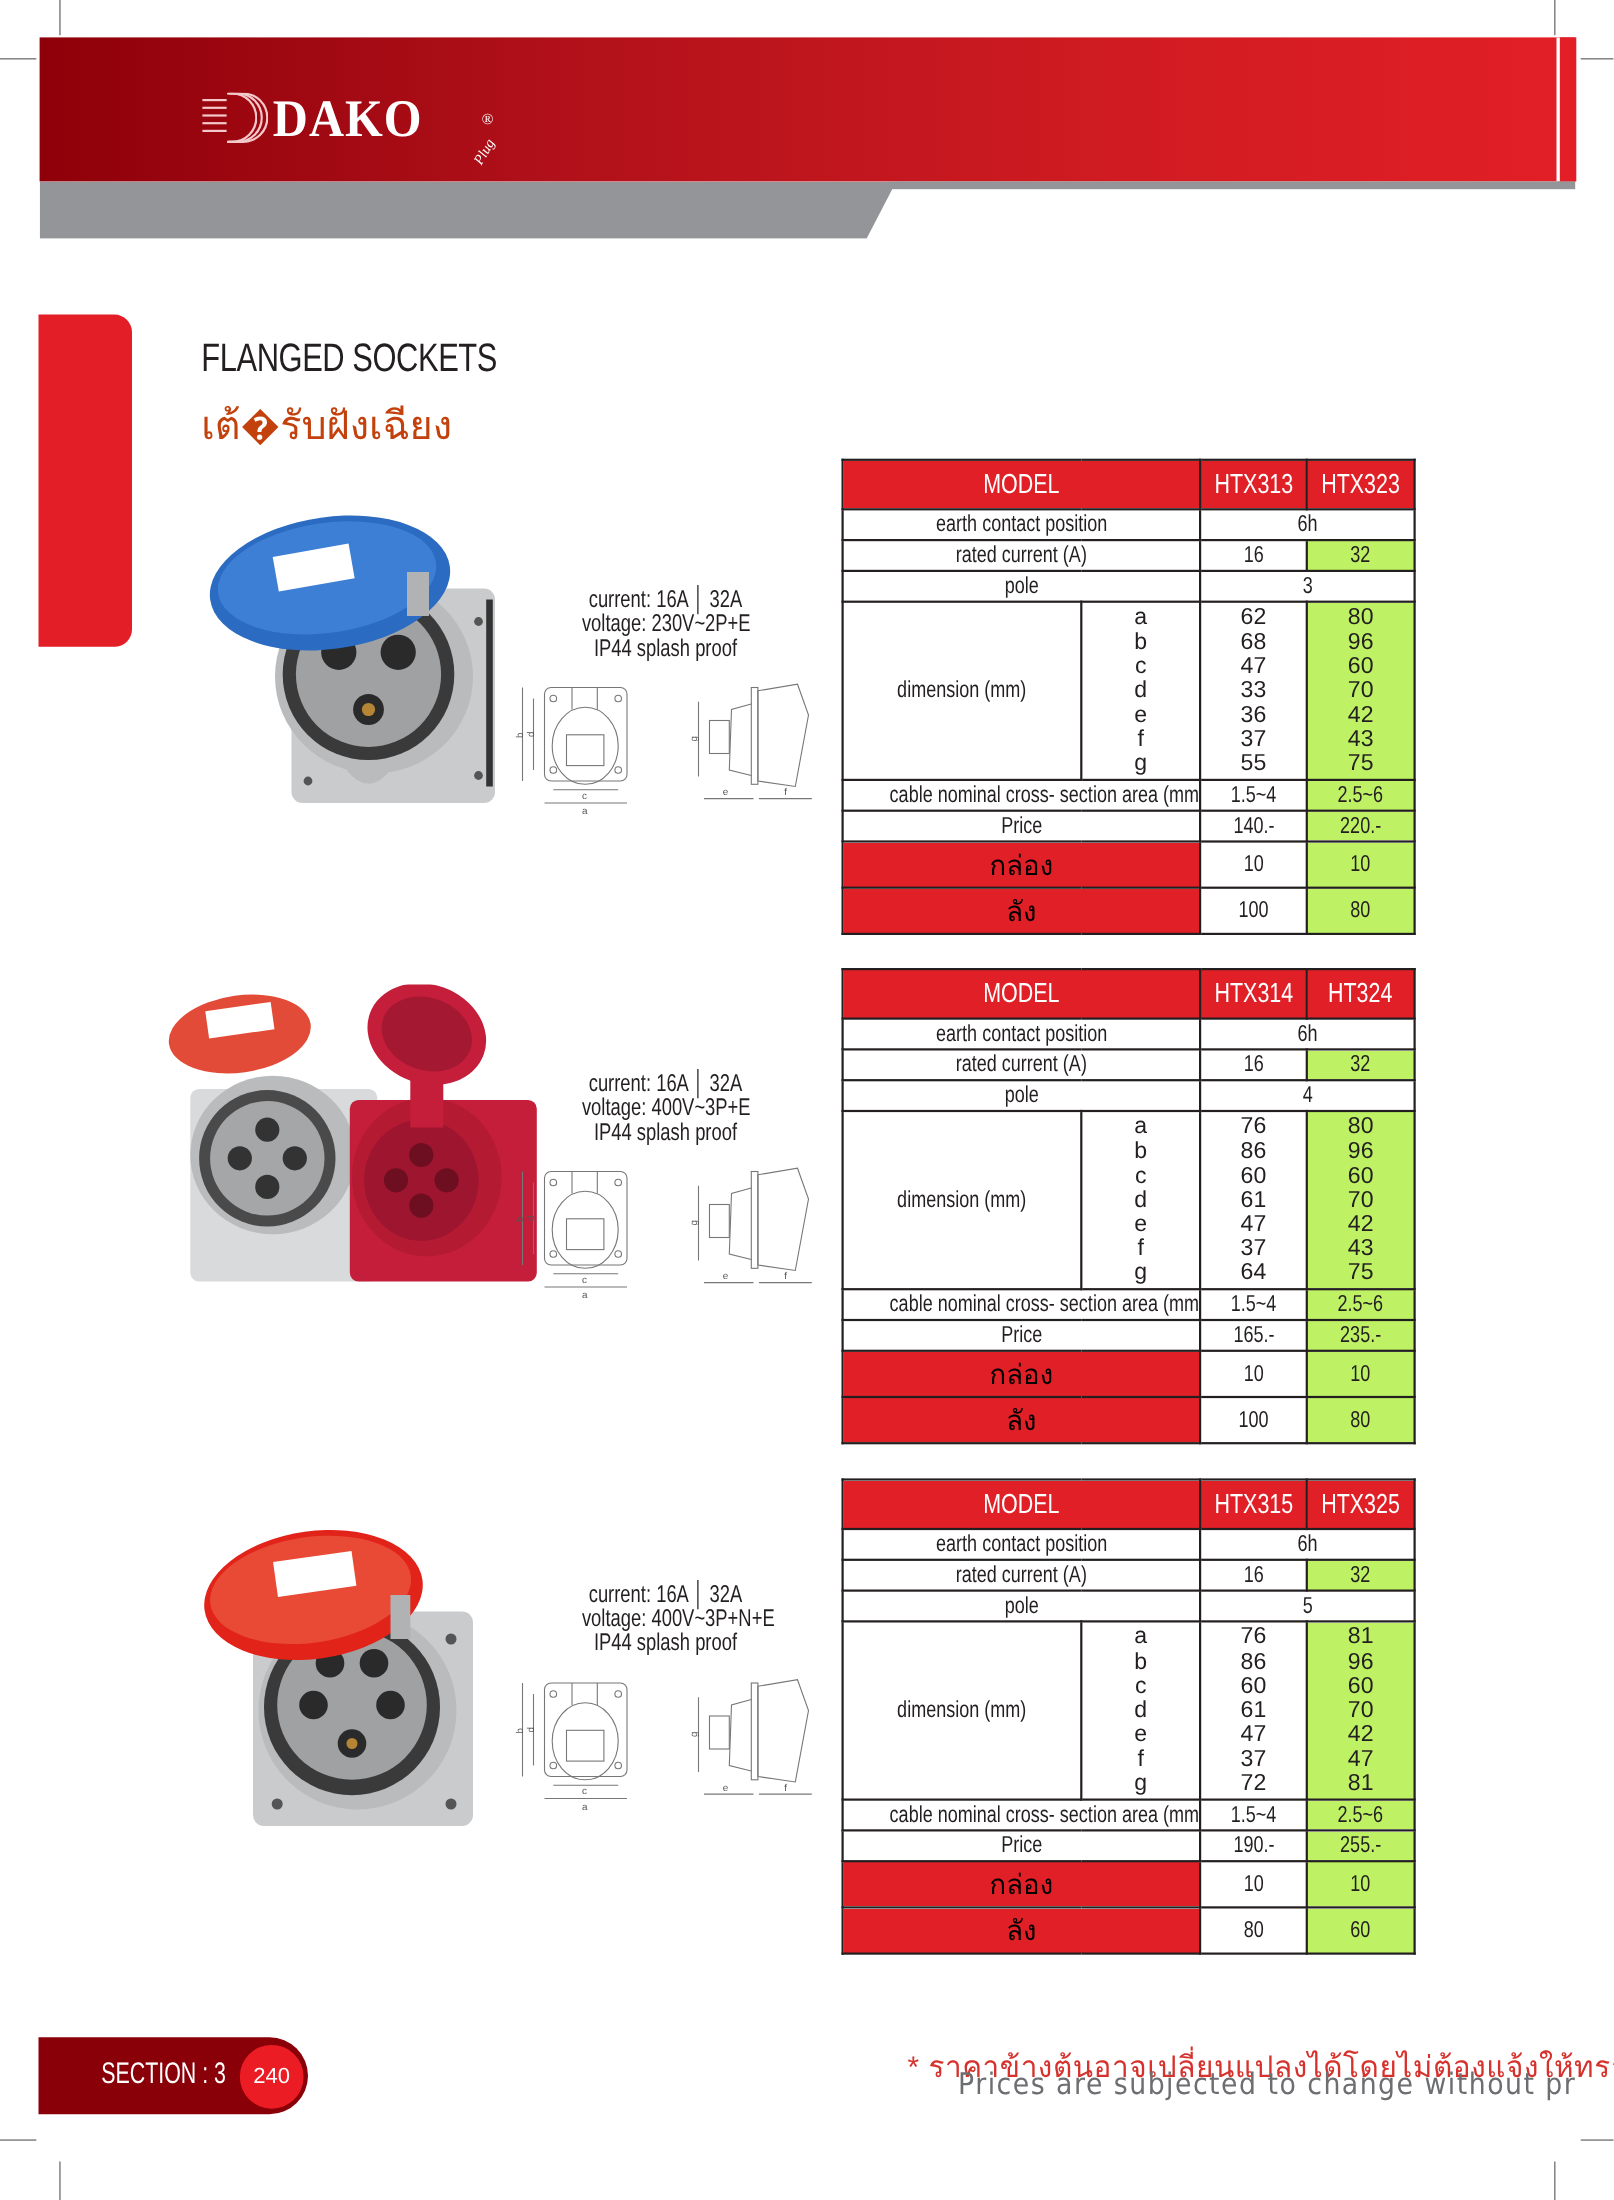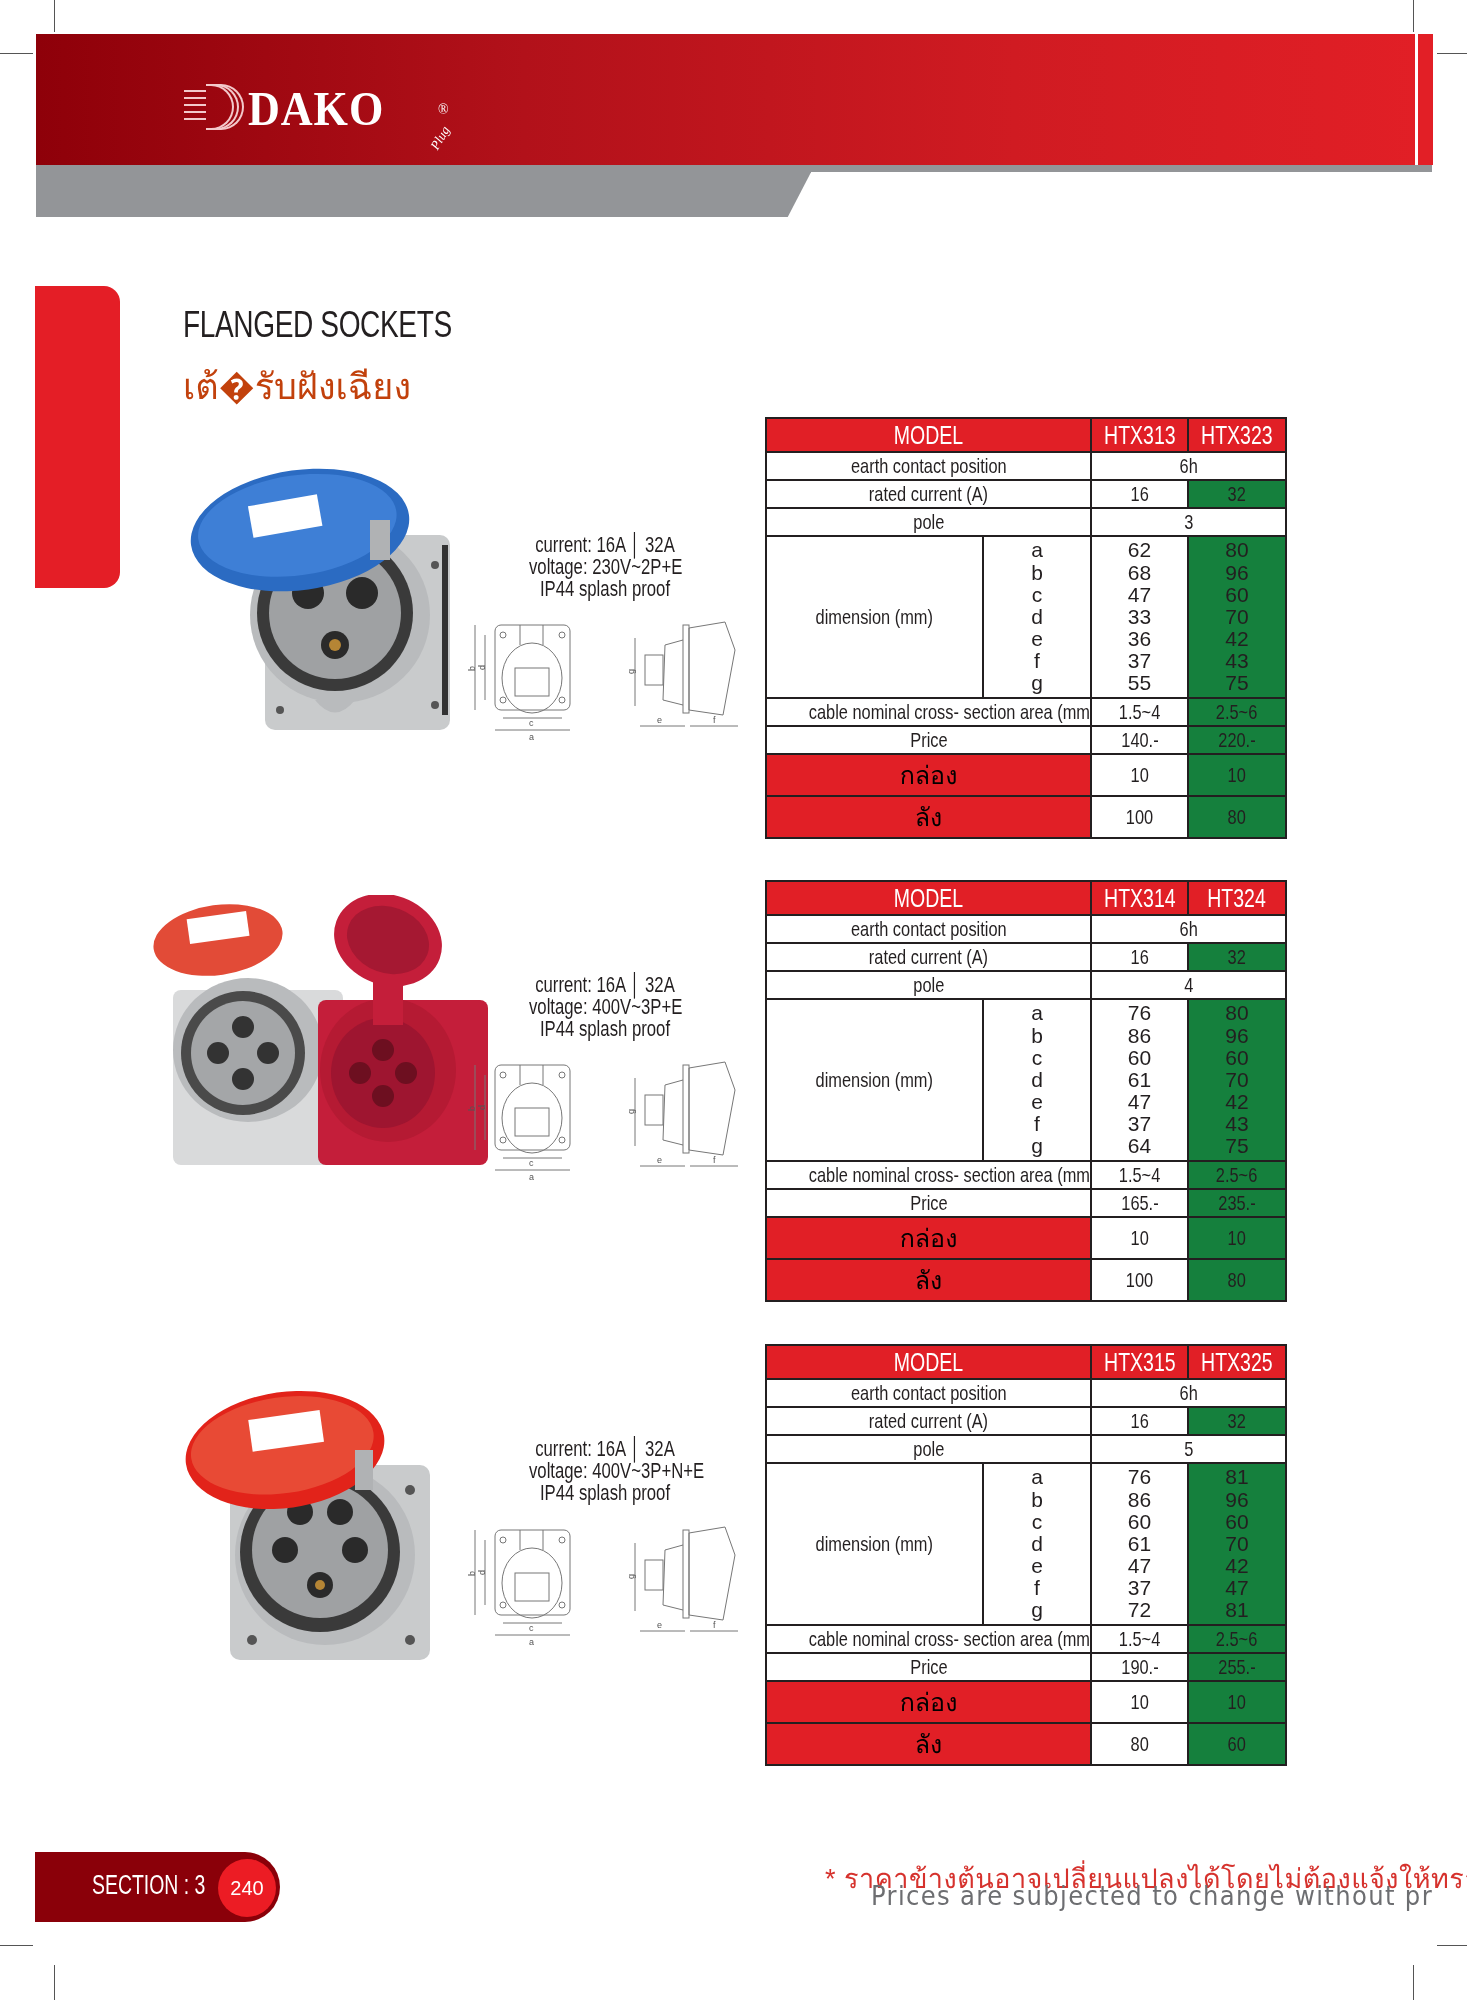--- a/index.html
+++ b/index.html
@@ -32,23 +32,23 @@
   .title-en { position: absolute; left: 183px; top: 304px; font-size: 36px; font-family: "Liberation Sans Narrow", "Liberation Sans", sans-serif; transform: scaleX(0.78); transform-origin: left; letter-spacing: -0.5px; color: #231f20; white-space: nowrap; }
   .title-th { position: absolute; left: 183px; top: 358px; font-size: 36px; color: #c2410c; white-space: nowrap; font-weight: 300; }
   .spec { position: absolute; text-align: center; font-size: 22px; line-height: 22px; color: #231f20; transform: scaleX(0.76); transform-origin: center; white-space: nowrap; }
   .photo { position: absolute; }
   .drawing { position: absolute; }
 
   
   .spec-table { position: absolute; left: 765px; width: 520px; border-collapse: collapse; table-layout: fixed; }
   .spec-table td { border: 2px solid #231f20; text-align: center; font-size: 21px; color: #231f20; padding: 0; white-space: nowrap; overflow: hidden; }
   .spec-table td .sq { display: inline-block; transform: scaleX(0.78); transform-origin: center; }
-  .spec-table .hrow td { background: #e11f26; color: #fff; height: 34px; font-size: 25px; }
+  .spec-table .hrow td { background: #e11f26; color: #fff; height: 45px; font-size: 25px; }
   .spec-table .row td { height: 28px; margin-top: 27px; }
-  .spec-table .alt { background: #15803d; }
+  .spec-table .alt { background: #bef264; }
   .spec-table .red-label { background: #e11f26; color: #000000; font-size: 25px; }
   .dims { line-height: 22px; padding: 2px 0 !important; font-size: 22px; }
   .dims div { height: 22.2px; }
 
   
   .foot-tab { position: absolute; left: 35px; top: 1852px; width: 245px; height: 70px; background: #8a0009; border-radius: 0 35px 35px 0; }
   .foot-section { position: absolute; left: 92px; top: 1870px; color: #fff; font-size: 27px; transform: scaleX(0.72); transform-origin: left; white-space: nowrap; }
   .foot-page { position: absolute; left: 218px; top: 1859px; width: 58px; height: 58px; border-radius: 50%; background: #ec1c24; color: #fff; font-size: 20px; line-height: 58px; text-align: center; }
   .foot-note-th { position: absolute; left: 825px; top: 1857px; color: #d6322d; font-size: 27px; white-space: nowrap; letter-spacing: 0.5px; }
   .foot-note-en { position: absolute; left: 871px; top: 1880px; color: #6d6e71; font-size: 27px; white-space: nowrap; letter-spacing: 1.5px; font-family: "DejaVu Sans", sans-serif; transform: scaleX(0.9); transform-origin: left; }

